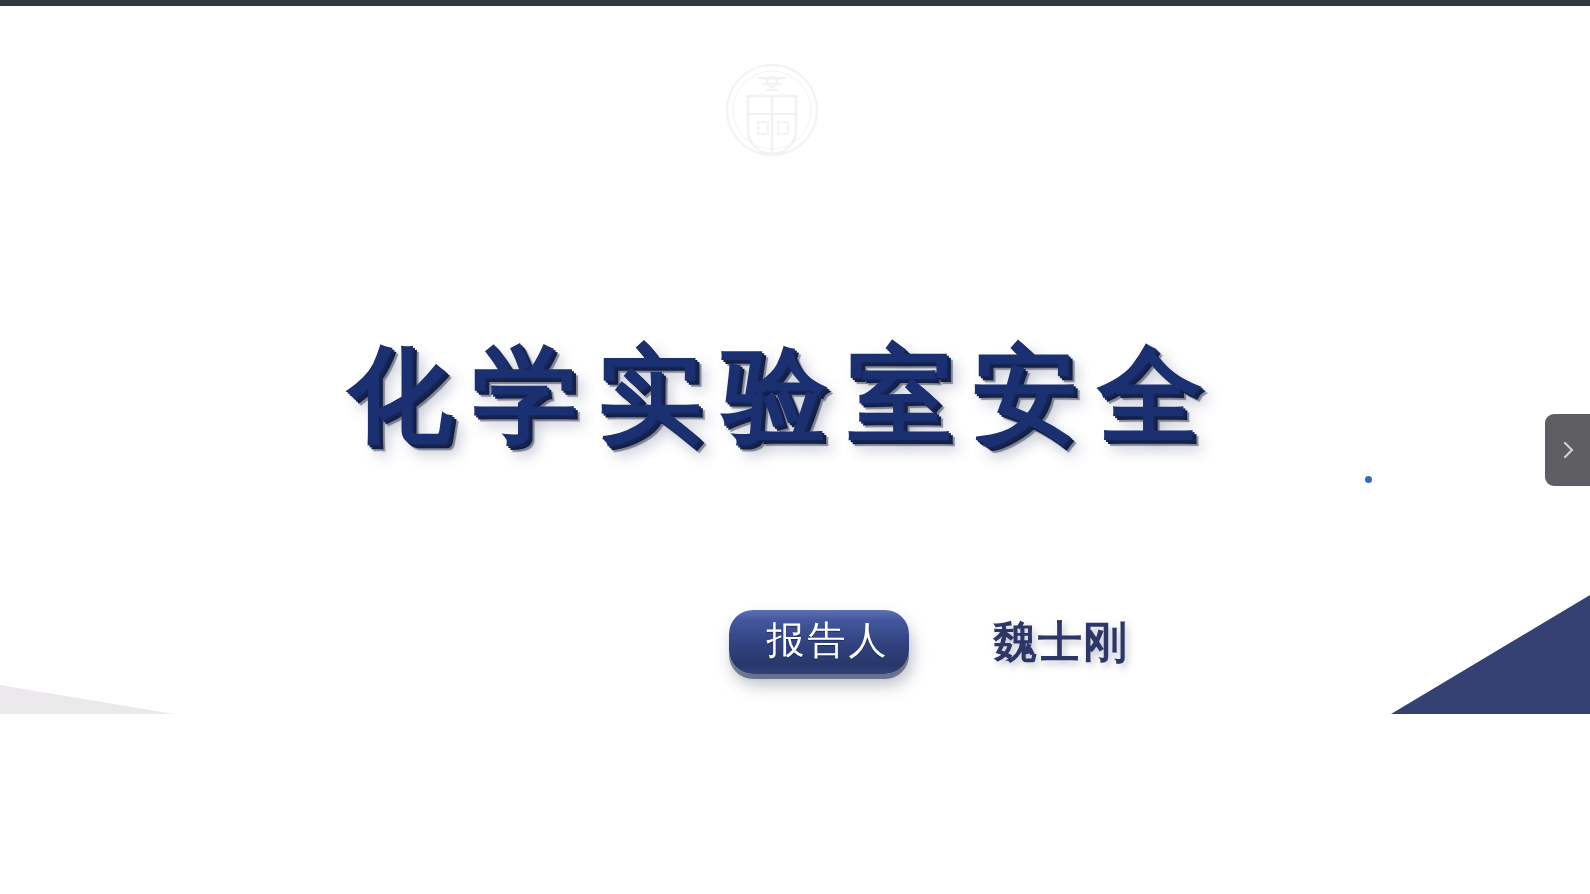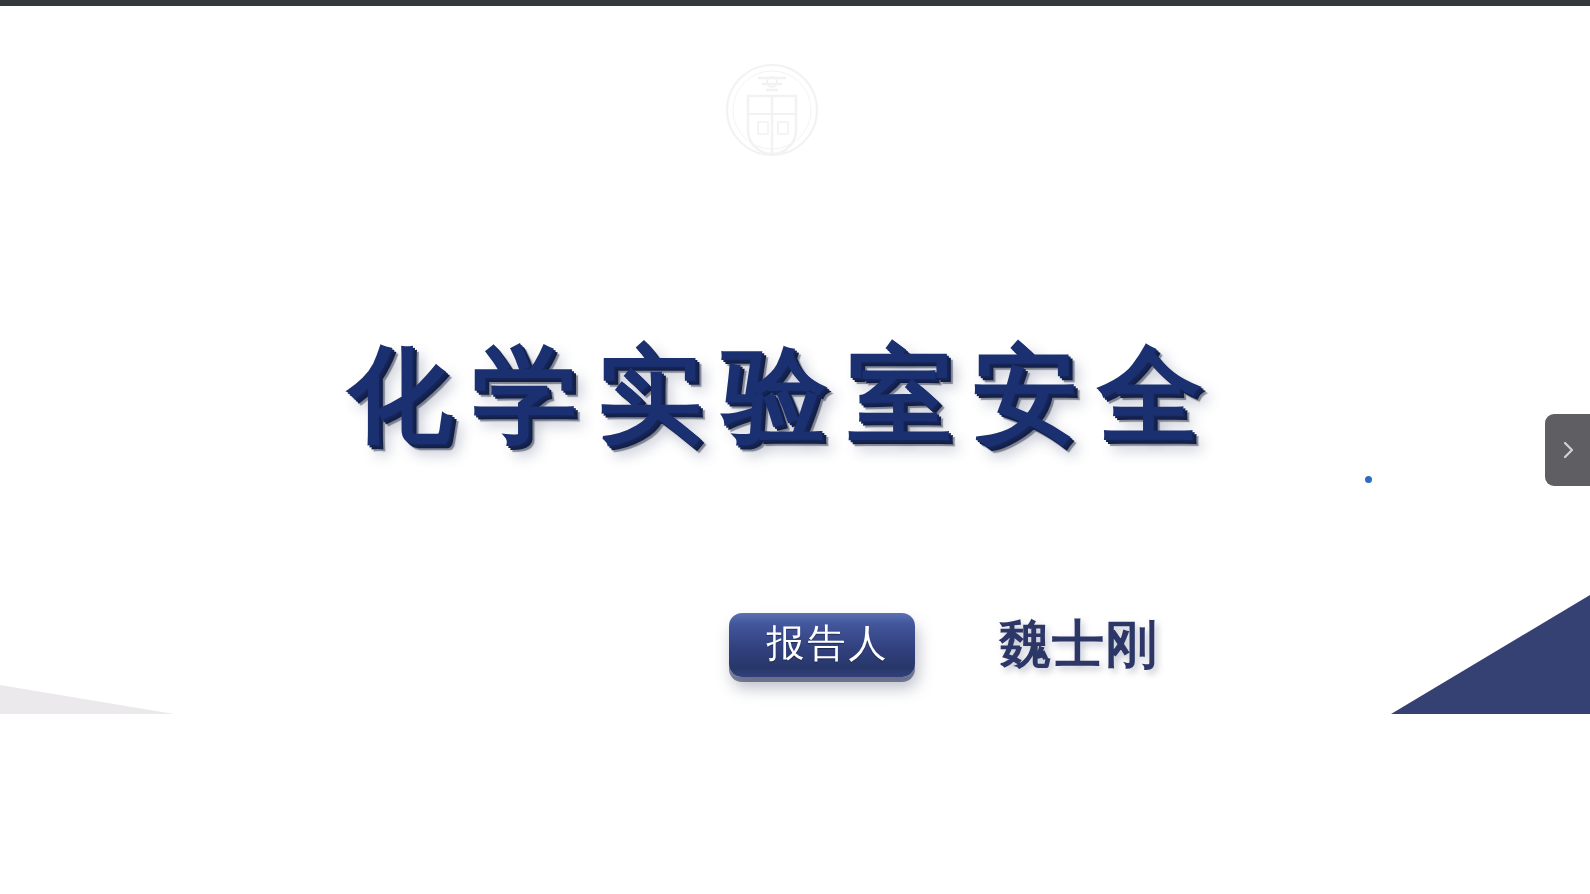--- a/index.html
+++ b/index.html
@@ -142,22 +142,22 @@
 
   .meta-badge {
     display: inline-flex;
     align-items: center;
     justify-content: center;
     color: #ffffff;
     font-family: "DejaVu Sans", "Liberation Sans", sans-serif;
     font-weight: 400;
     font-size: 38px;
     letter-spacing: 3px;
-    padding: 5px 14px 8px 26px;
-    border-radius: 13px;
+    padding: 5px 8px 8px 26px;
+    border-radius: 24px;
     background: linear-gradient(180deg,
         #5c72b4 0%,
         #44579d 16%,
         #31417f 55%,
         #283769 86%,
         #32417d 100%);
     box-shadow:
        0 5px 0 rgba(32,42,82,0.55),
        3px 11px 16px rgba(80,86,112,0.38);
     text-shadow: 0 1px 1px rgba(15,22,50,0.55);
@@ -168,21 +168,21 @@
 
   .meta-value {
     font-family: "DejaVu Sans", "Liberation Sans", sans-serif;
     font-weight: 700;
     font-size: 46px;
     letter-spacing: 1px;
     color: #2c3767;
     white-space: nowrap;
     text-shadow: 3px 4px 7px rgba(90,96,125,0.35);
   }
-  #meta-presenter .meta-value { margin-left: 84px; font-size: 52px; }
+  #meta-presenter .meta-value { margin-left: 84px; font-size: 44px; }
   #meta-time .meta-value      { margin-left: 42px; font-size: 46px; }
   .meta-value-suffix {
     font-size: 26px;
     vertical-align: super;
     opacity: 0.6;
   }
 
   
   #pinwheel {
     position: absolute;

